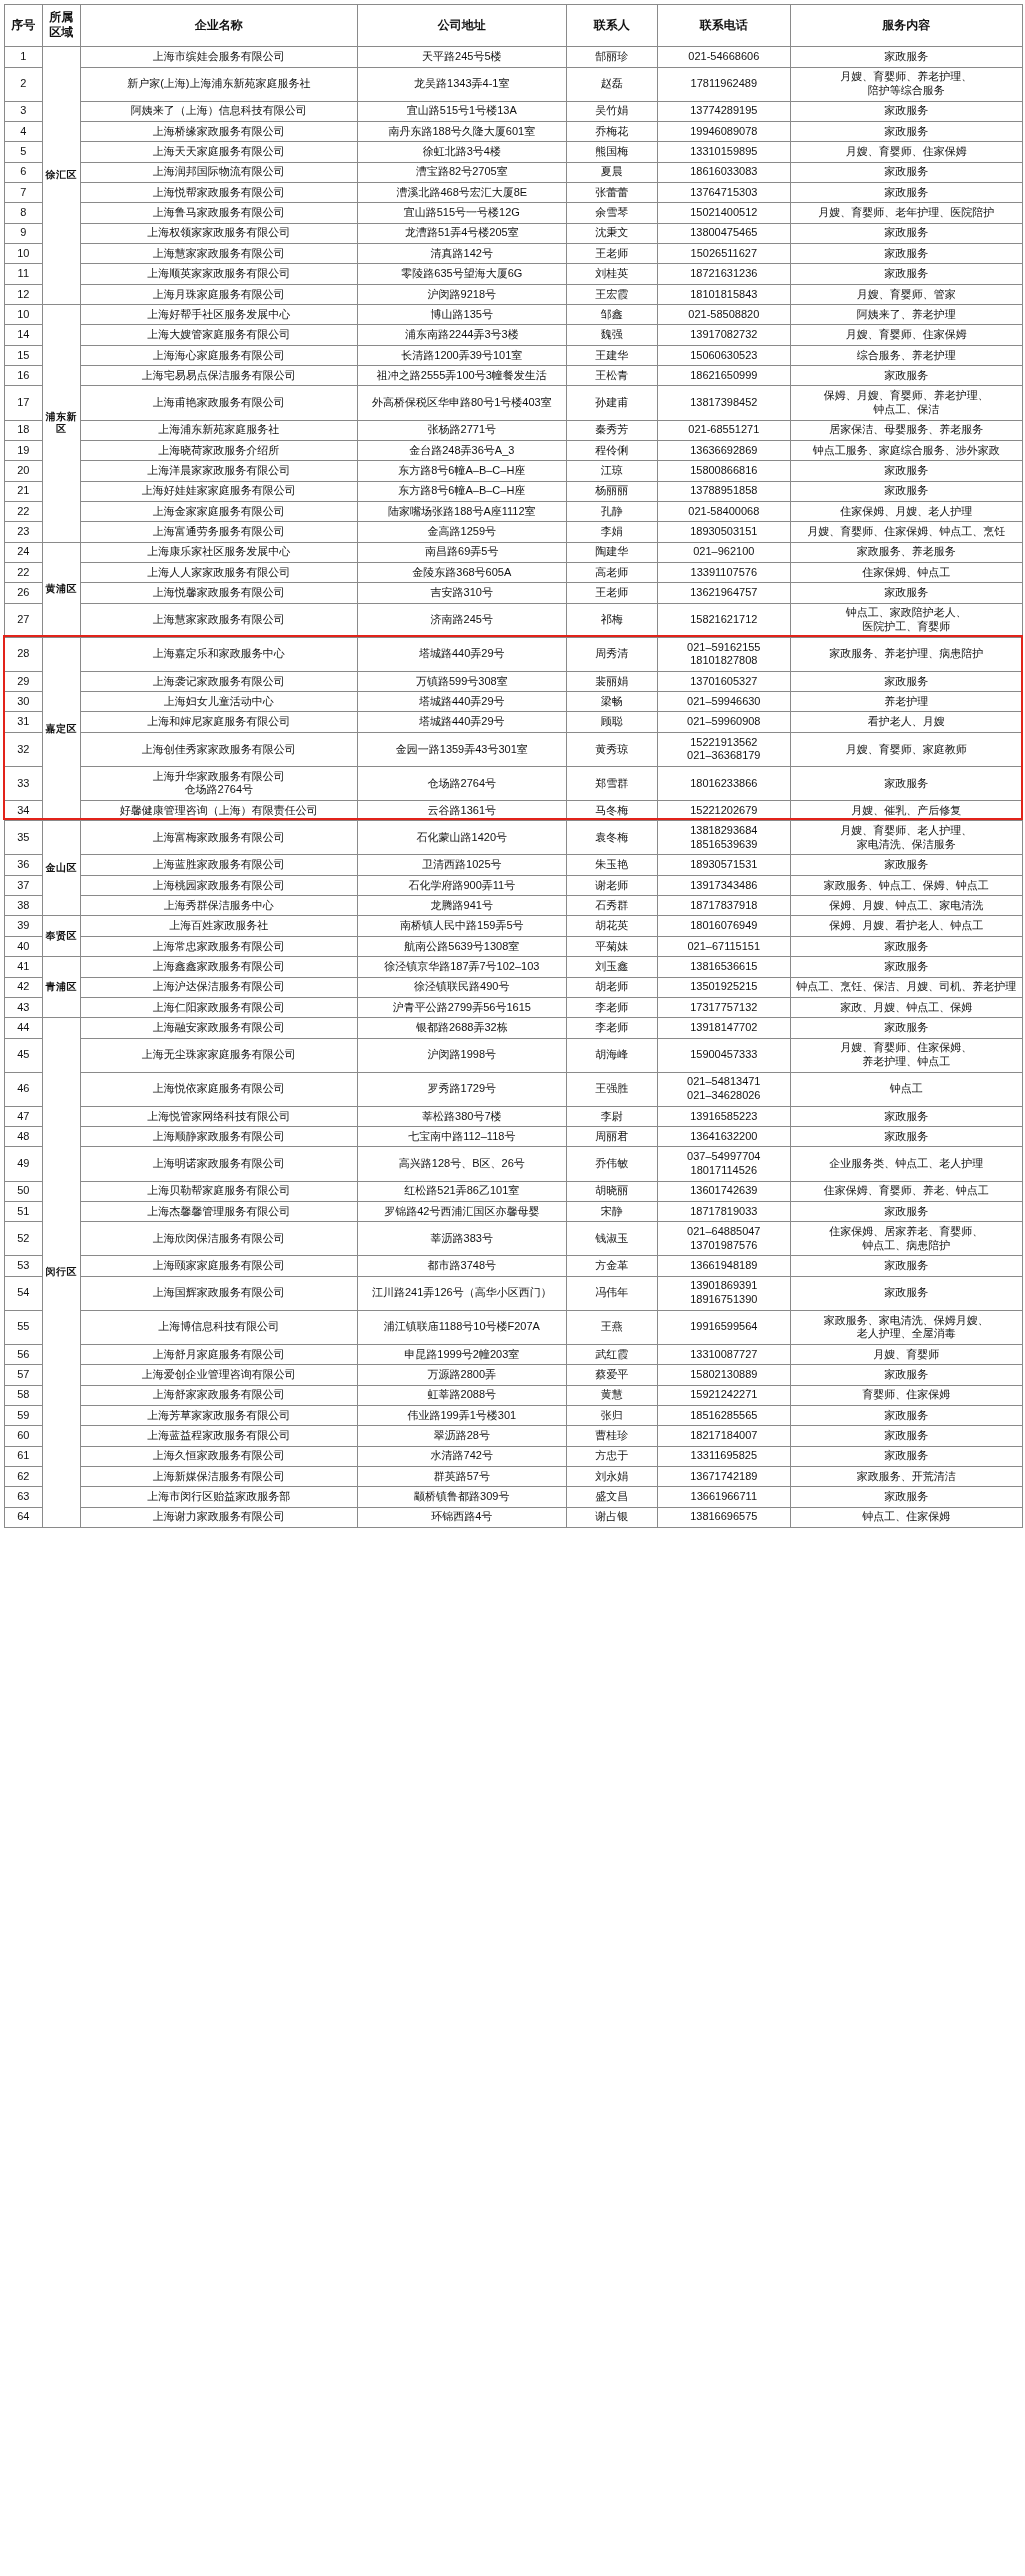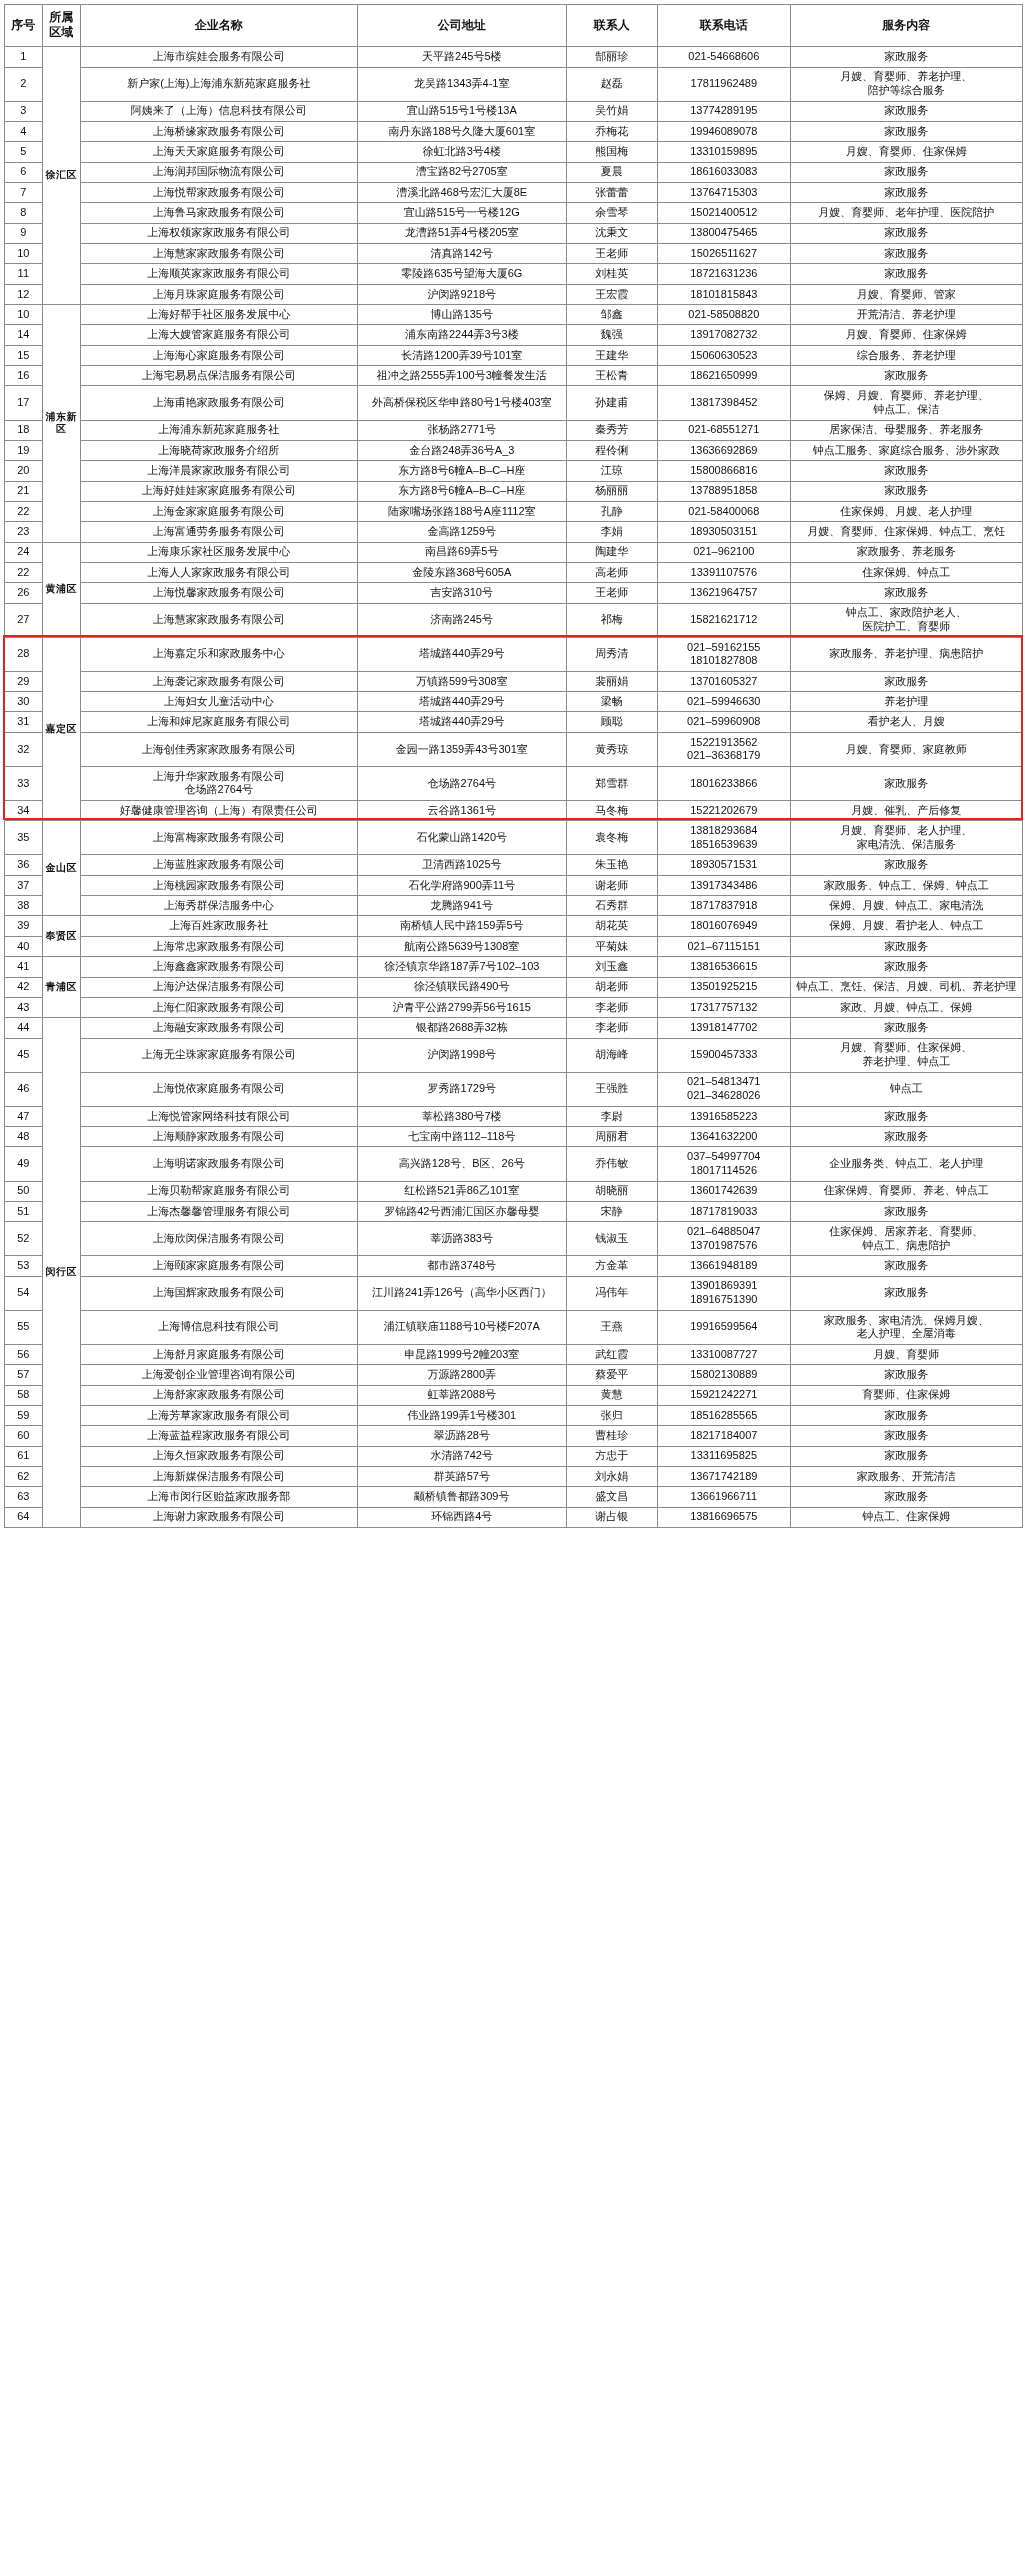--- a/index.html
+++ b/index.html
@@ -198,21 +198,21 @@
             <td class="phone">18101815843</td>
             <td class="svc">月嫂、育婴师、管家</td>
           </tr>
           <tr>
             <td class="seq">10</td>
             <td class="dist" rowspan="11">浦东新区</td>
             <td class="name">上海好帮手社区服务发展中心</td>
             <td class="addr">博山路135号</td>
             <td class="person">邹鑫</td>
             <td class="phone">021-58508820</td>
-            <td class="svc">开荒清洁、养老护理</td>
+            <td class="svc">阿姨来了、养老护理</td>
           </tr>
           <tr>
             <td class="seq">14</td>
             <td class="name">上海大嫂管家庭服务有限公司</td>
             <td class="addr">浦东南路2244弄3号3楼</td>
             <td class="person">魏强</td>
             <td class="phone">13917082732</td>
             <td class="svc">月嫂、育婴师、住家保姆</td>
           </tr>
           <tr>

